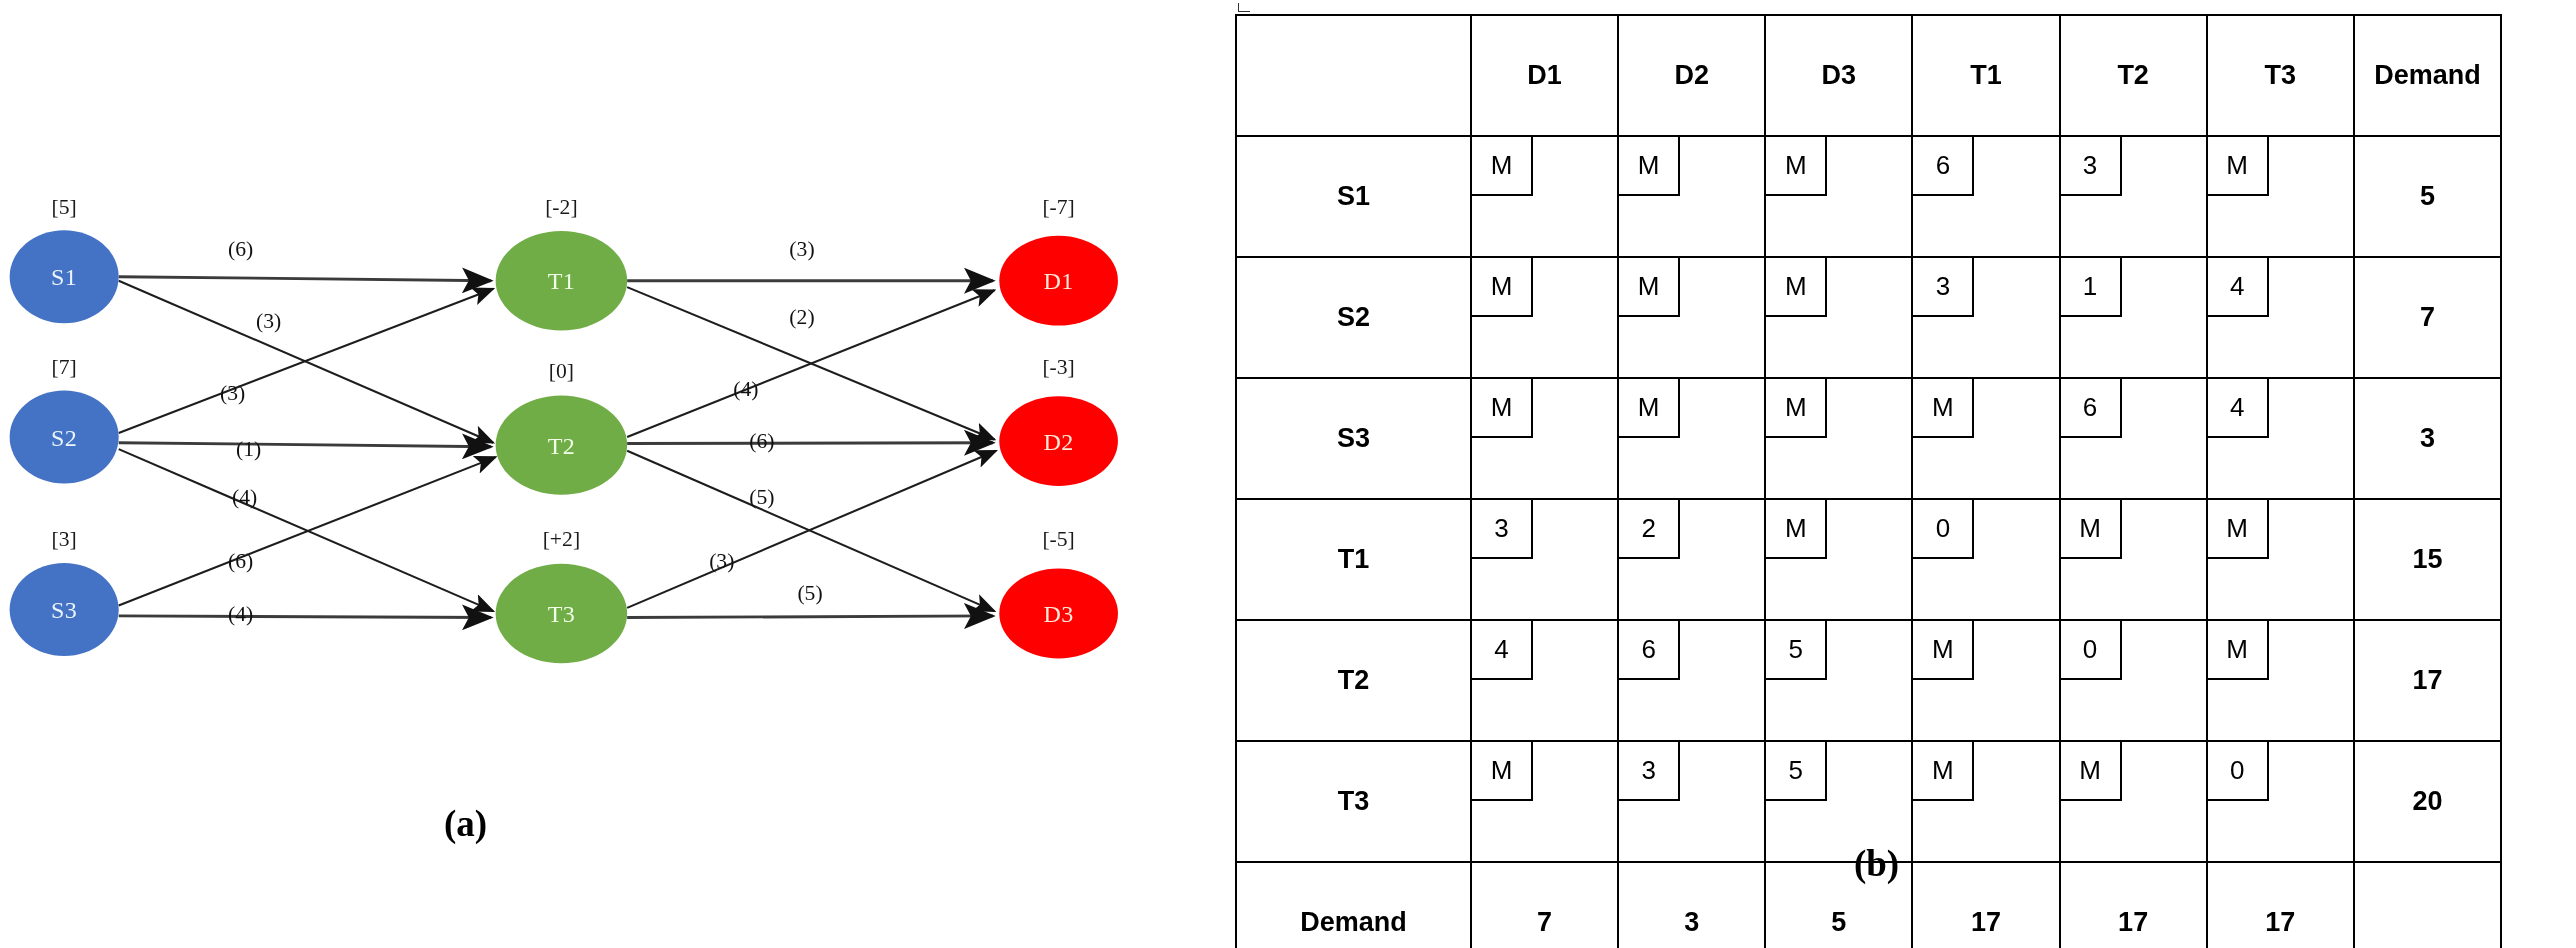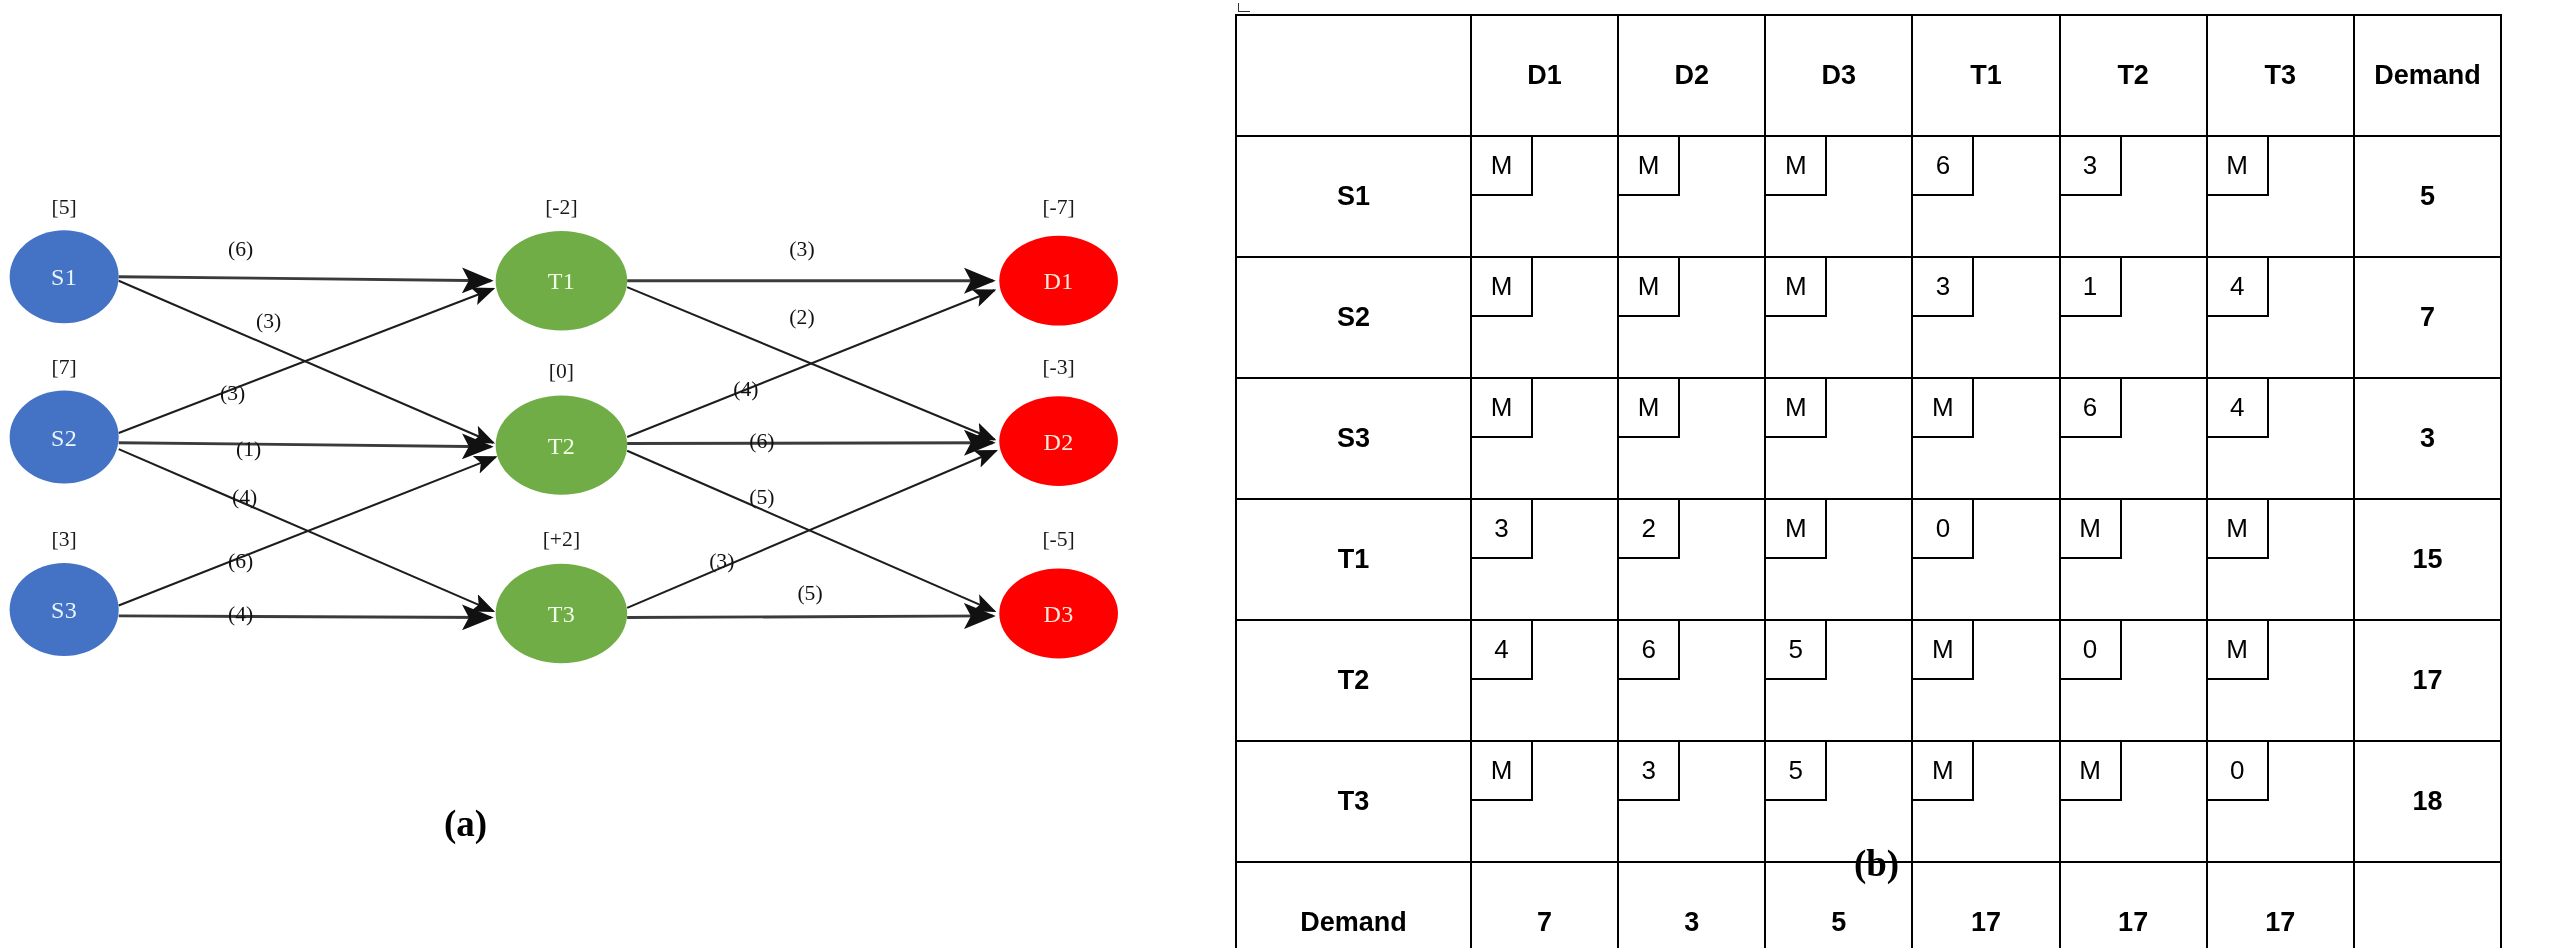--- a/index.html
+++ b/index.html
@@ -346,21 +346,21 @@
               </td>
             <td class="cost-cell">
                 <div class="cost-box">M</div>
               </td>
             <td class="cost-cell">
                 <div class="cost-box">M</div>
               </td>
             <td class="cost-cell">
                 <div class="cost-box">0</div>
               </td>
-            <td class="supply-cell">18</td>
+            <td class="supply-cell">20</td>
           </tr>
 
           <tr>
             <th class="row-head demand-head">Demand</th>
             <td class="demand-cell">7</td>
             <td class="demand-cell">3</td>
             <td class="demand-cell">5</td>
             <td class="demand-cell">17</td>
             <td class="demand-cell">17</td>
             <td class="demand-cell">17</td>

